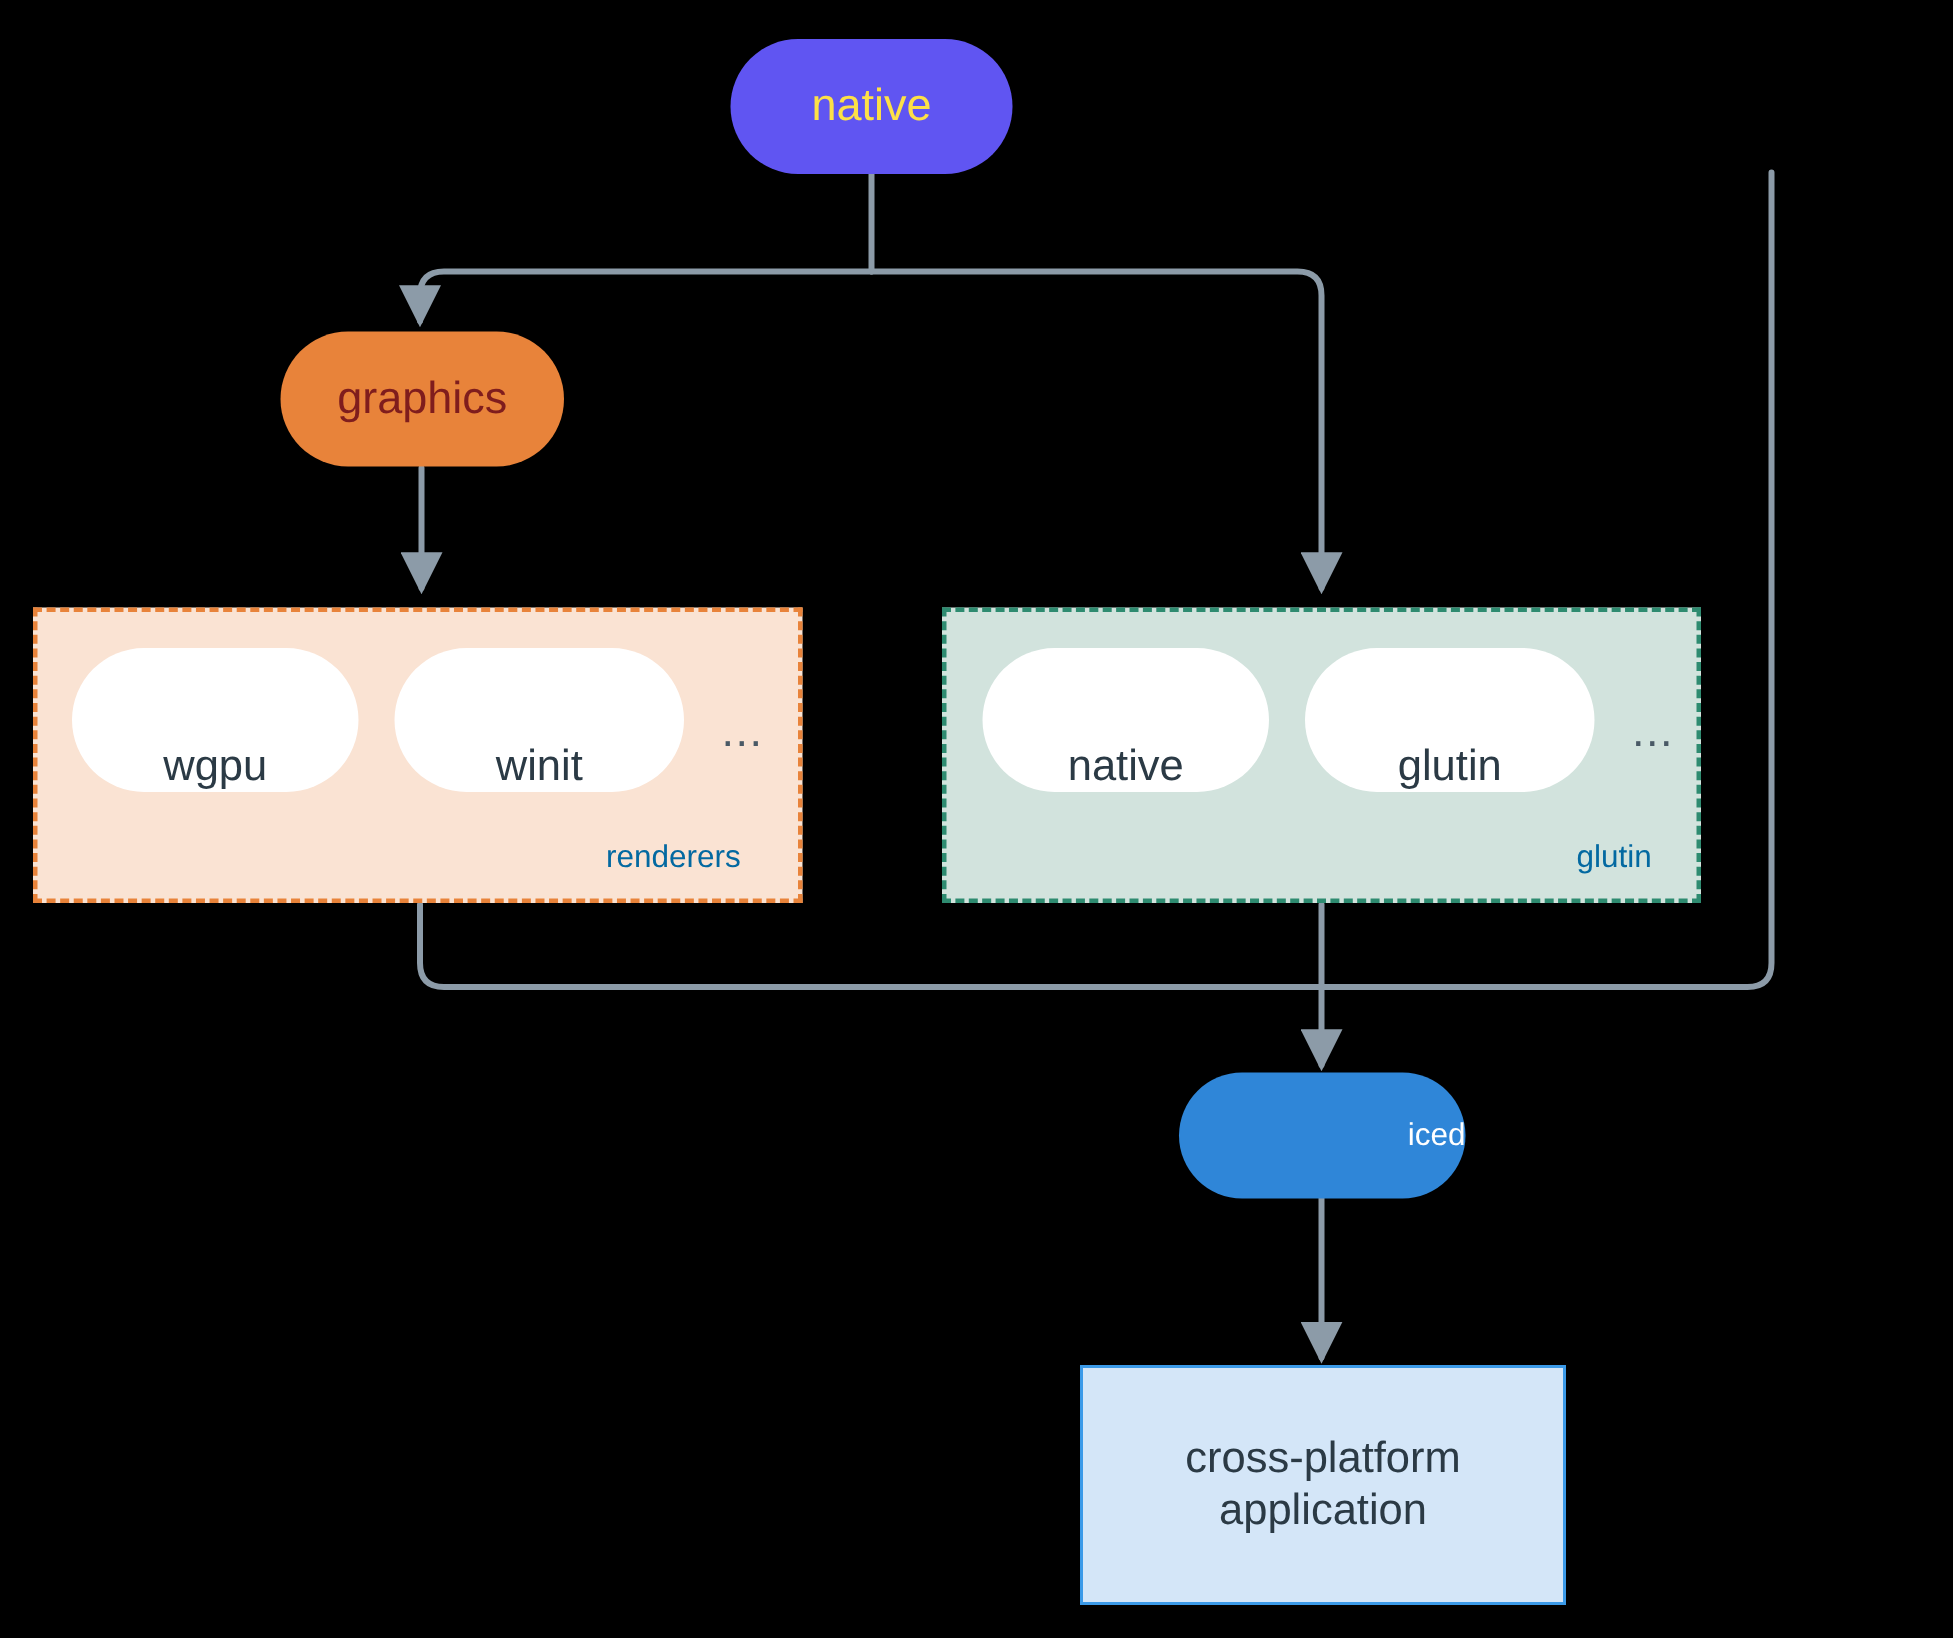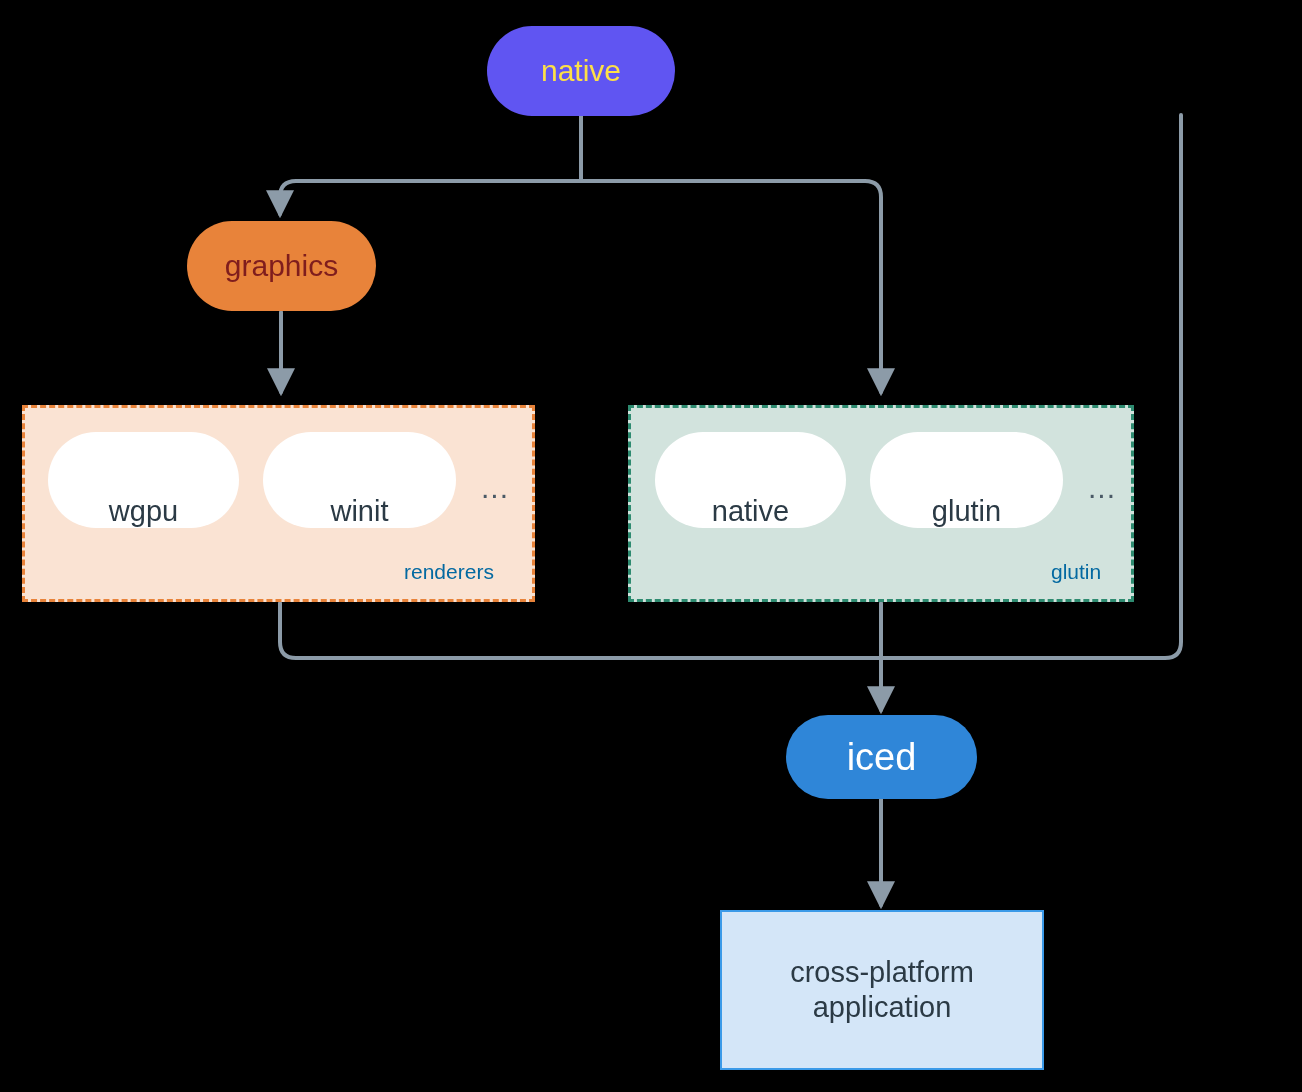--- a/index.html
+++ b/index.html
@@ -43,21 +43,22 @@
     font-size: 30px;
   }
   .node-graphics {
     background: #E8833A;
     color: #7f1d1d;
     font-size: 30px;
   }
   .node-iced {
     background: #2F86D8;
     color: #FFFFFF;
-    font-size: 38px;
+    font-size: 21px;
+    justify-content: flex-end;
   }
   .node-app {
     background: #D4E6F8;
     border: 2px solid #3B9AE8;
     color: #2B3A45;
     font-size: 29px;
     flex-direction: column;
   }
   .node-app .line2 { display: block; }
   .group {

